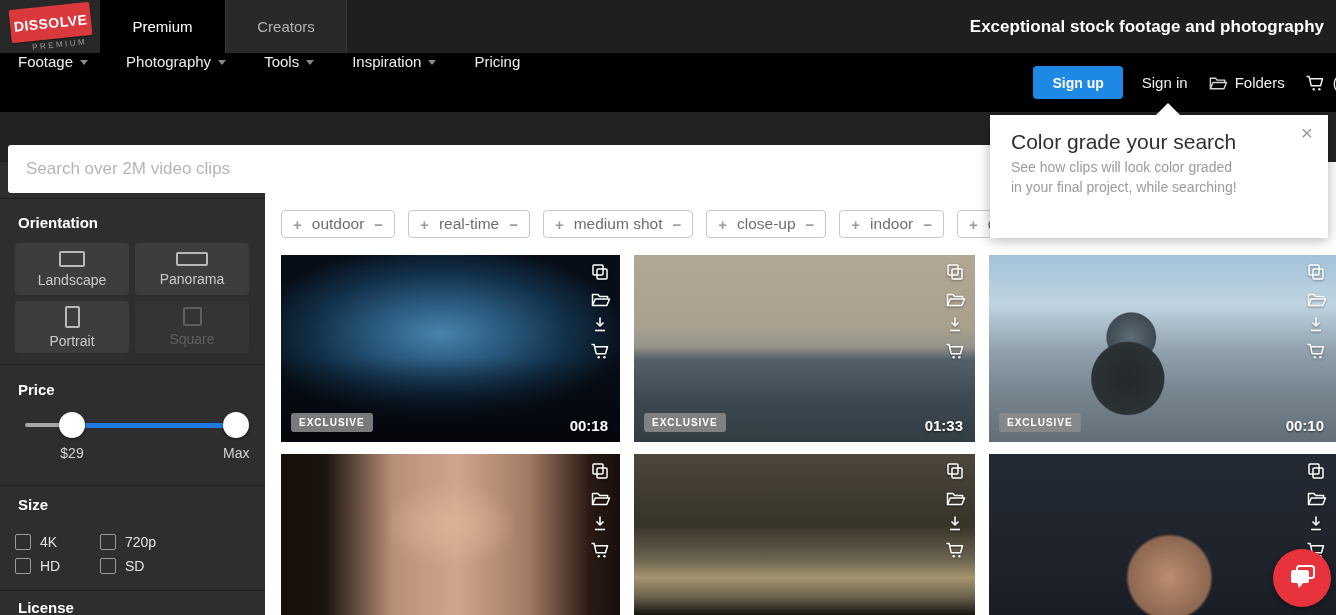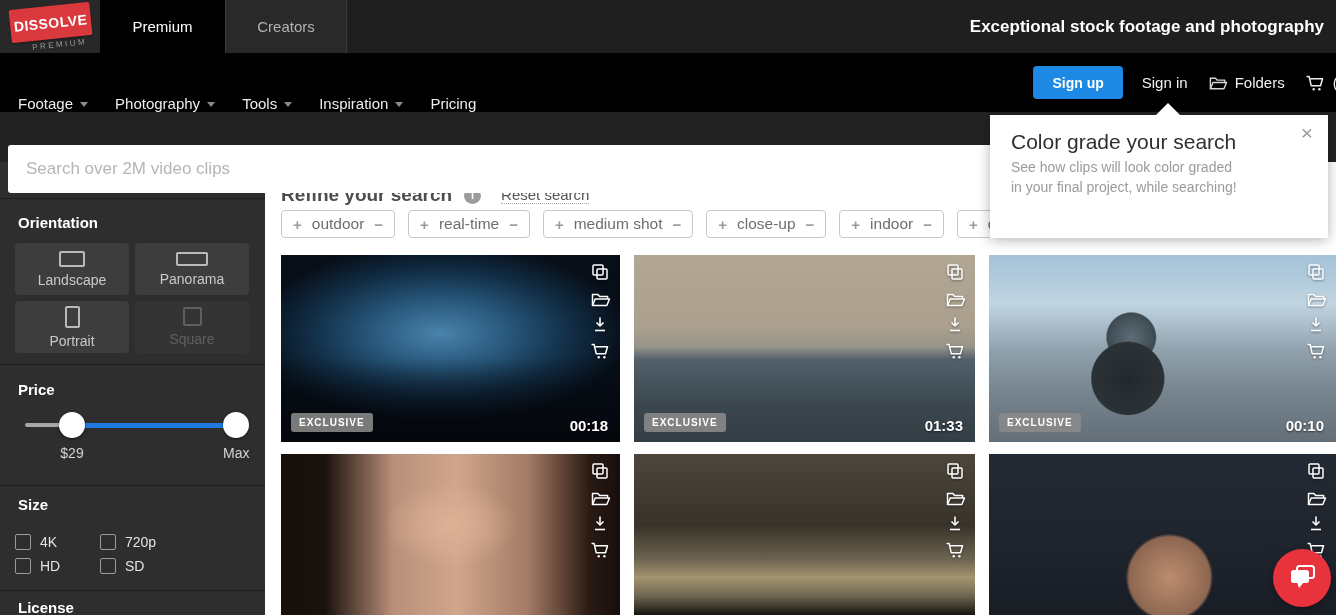--- a/index.html
+++ b/index.html
@@ -18,21 +18,21 @@
   .top-tab { position:absolute; top:0; height:53px; display:flex; align-items:center;
     justify-content:center; font-size:15px; cursor:pointer; }
   .tab-premium { left:100px; width:125px; background:#000; color:#fff; }
   .tab-creators { left:225px; width:122px; background:#292929; color:#b3b3b3;
     border-left:1px solid #3a3a3a; border-right:1px solid #3a3a3a; }
   .tagline { position:absolute; right:12px; top:0; height:53px; line-height:53px;
     color:#fff; font-size:17px; font-weight:bold; }
 
   
   .navbar { position:absolute; left:0; top:53px; width:1336px; height:59px; background:#000; z-index:6; }
-  .nav-left { position:absolute; left:18px; top:0; height:59px; display:flex; align-items:flex-end; gap:27px; }
+  .nav-left { position:absolute; left:18px; top:0; height:59px; display:flex; align-items:flex-start; gap:38px; }
   .nav-item { color:#ededed; font-size:15px; display:flex; align-items:center; cursor:pointer; white-space:nowrap; }
   .caret { width:0; height:0; border-left:4px solid transparent; border-right:4px solid transparent;
     border-top:5px solid #8b8b8b; margin-left:7px; margin-top:2px; }
   .nav-right { position:absolute; right:-10px; top:0; height:59px; display:flex; align-items:center; gap:19px; }
   .signup-btn { background:#1e88e5; color:#fff; border:none; border-radius:4px; height:33px;
     padding:0 19px; font-size:14px; font-weight:bold; cursor:pointer; font-family:inherit; }
   .signin-link { color:#f0f0f0; font-size:15px; cursor:pointer; }
   .nav-iconitem { display:flex; align-items:center; gap:7px; color:#f0f0f0; font-size:15px; cursor:pointer; white-space:nowrap; }
   .nav-iconitem svg { display:block; }
 
@@ -250,25 +250,20 @@
     <div class="chk">
       <div class="chk-box"></div>
       <span>SD</span>
     </div>
   </div>
   <div class="s-divider" style="top:428px"></div>
   <div class="s-head" style="top:437px">License</div>
 </div>
 
 <div class="main">
-  <div class="refine-row">
-    <span class="refine-title">Refine your search</span>
-    <span class="info-icon">i</span>
-    <a class="reset-link">Reset search</a>
-  </div>
 
   <div class="chips">
     <span class="chip">
       <span class="plus">+</span>
       <span class="label">outdoor</span>
       <span class="minus">−</span>
     </span>
     <span class="chip">
       <span class="plus">+</span>
       <span class="label">real-time</span>

